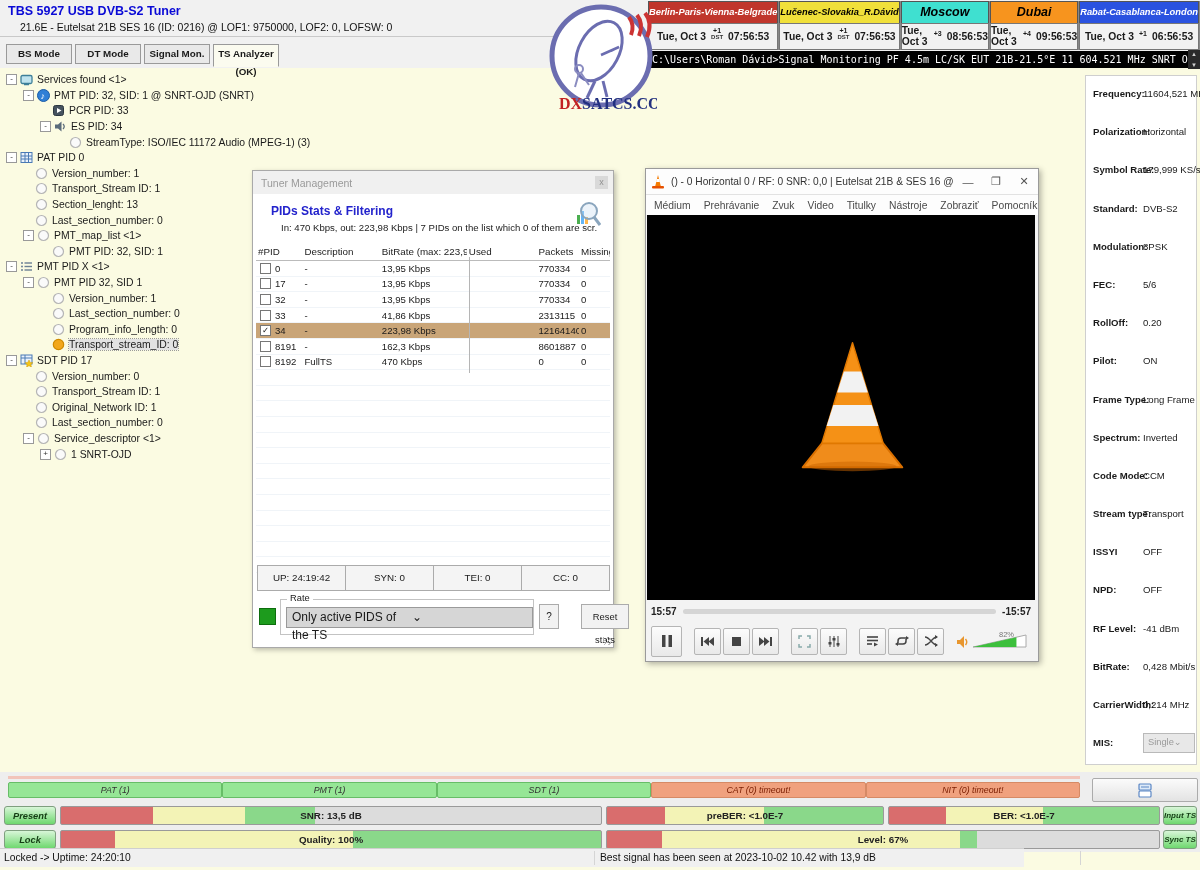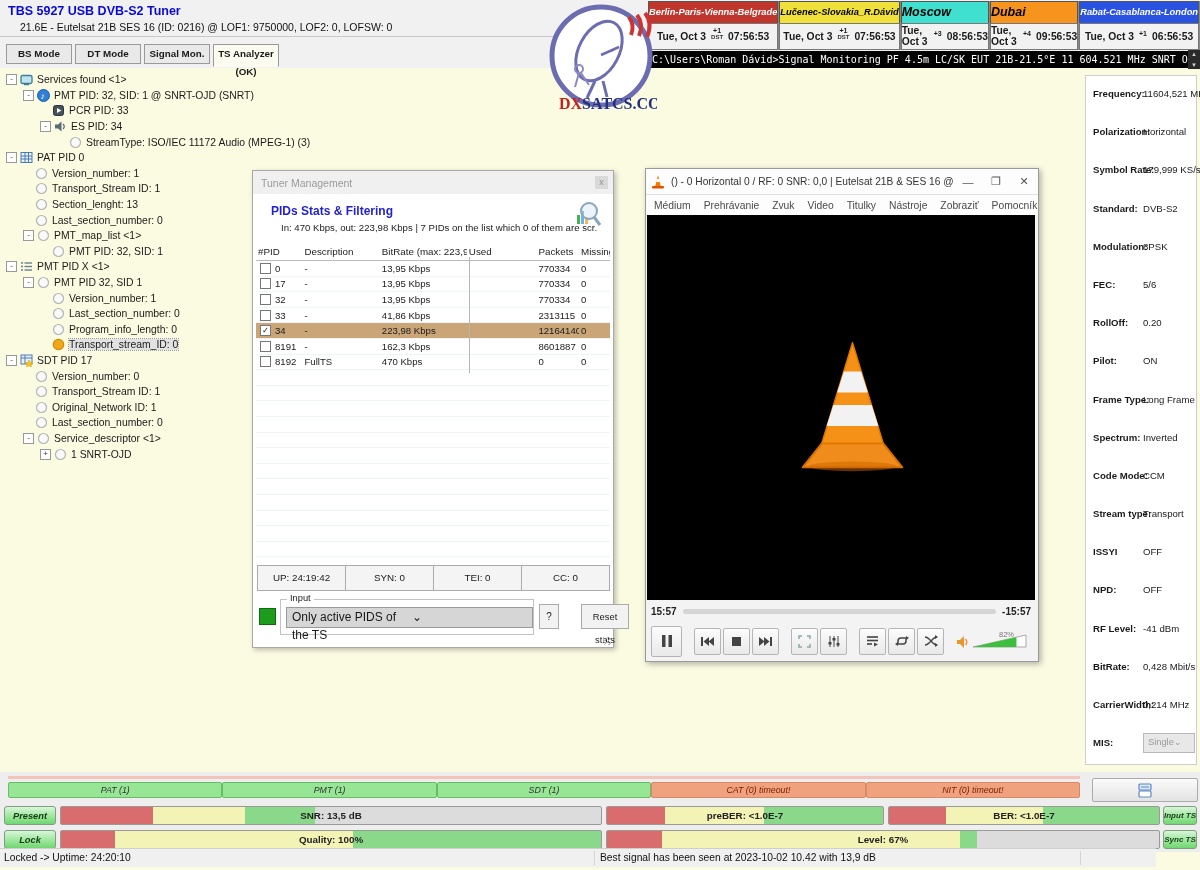--- a/index.html
+++ b/index.html
@@ -11,21 +11,21 @@
   #app-title{color:#0a0ad6;font-size:12.5px;font-weight:bold;}
   #app-subtitle{font-size:10.5px;margin-top:3px;margin-left:12px;color:#111;}
   #title-divider{position:absolute;left:0;top:36px;width:648px;height:1px;background:#c9c9c9;}
   #tabs{position:absolute;left:6px;top:44px;height:22px;display:flex;}
   .tab{width:64px;height:18px;line-height:18px;text-align:center;font-size:9.8px;font-weight:bold;
        background:#e9e9e9;border:1px solid #9a9a9a;margin-right:3px;cursor:default;}
   .tab.active{background:#fbfbef;height:21px;border-bottom:1px solid #fbfbef;}
   
   #clocks{position:absolute;left:648px;top:1px;width:552px;height:49px;display:flex;}
   .clock{flex:1;display:flex;flex-direction:column;border-right:1px solid #888;}
-  .chead{height:21px;line-height:21px;font-style:italic;font-weight:bold;
+  .chead{height:21px;line-height:21px;text-align:center;font-style:italic;font-weight:bold;
          font-size:9.3px;border:1px solid #555;border-bottom:none;white-space:nowrap;overflow:hidden;}
   .clock:nth-child(3) .chead,.clock:nth-child(4) .chead{font-size:12.5px;}
   .ctime{height:26px;background:#f2f2f2;border:1px solid #777;display:flex;align-items:center;
          justify-content:center;gap:5px;font-size:10.3px;font-weight:bold;}
   .coff{display:flex;flex-direction:column;align-items:center;line-height:6px;margin-top:-4px;}
   .coff .o{font-size:7px;font-weight:bold;}
   .coff .d{font-size:6px;font-weight:bold;color:#333;}
   
   #console{position:absolute;left:648px;top:51px;width:552px;height:17px;background:#000;
            display:flex;align-items:center;}
@@ -118,21 +118,21 @@
   .tbar.timeout{background:#f0a17e;border:1px solid #d68a65;color:#7a1d00;}
   #srv-btn{position:absolute;left:1092px;top:6px;width:104px;height:22px;background:linear-gradient(#fbfbfb,#e3e3e3);
            border:1px solid #ababab;border-radius:2px;display:flex;align-items:center;justify-content:center;}
   .sigrow{position:absolute;left:0;width:1200px;height:19px;}
   #sigrow1{top:34px;} #sigrow2{top:58px;}
   .sbtn{position:absolute;height:19px;background:linear-gradient(#d8f6d8,#6fd86f);border:1px solid #7f9f7f;
         border-radius:3px;text-align:center;font-size:9.3px;font-weight:bold;font-style:italic;color:#143d14;
         line-height:18px;box-sizing:border-box;}
   .gbar{position:absolute;height:19px;border:1px solid #9a9a9a;border-radius:2px;box-sizing:border-box;
         text-align:center;font-size:9.8px;font-weight:bold;color:#222;line-height:17px;}
-  #statusbar{position:absolute;left:0;top:848px;width:1156px;height:18px;background:#f0f0f0;
+  #statusbar{position:absolute;left:0;top:848px;width:1024px;height:18px;background:#f0f0f0;
              border-top:1px solid #cfcfcf;font-size:10.3px;color:#111;}
   #status-left{position:absolute;left:4px;top:3px;}
   #status-right{position:absolute;left:600px;top:3px;}
   .ssep{position:absolute;top:2px;width:1px;height:14px;background:#d5d5d5;}
 </style>
 </head>
 <body>
 
 <div id="app">
 
@@ -540,21 +540,21 @@
         <div class="prow"></div>
       </div>
     <div id="pids-footer">
         <div class="fcell">UP: 24:19:42</div>
         <div class="fcell">SYN: 0</div>
         <div class="fcell">TEI: 0</div>
         <div class="fcell">CC: 0</div>
       </div>
     <div id="show-square"></div>
     <div id="show-group">
-      <div id="show-legend">Input</div>
+      <div id="show-legend">Rate</div>
       <div id="show-select">
         <span>Only active PIDS of the TS</span>
         <span>⌄</span>
       </div>
     </div>
     <div id="help-btn">?</div>
     <div id="reset-btn">Reset stats</div>
     <div id="pids-grip"></div>
   </div>
 

